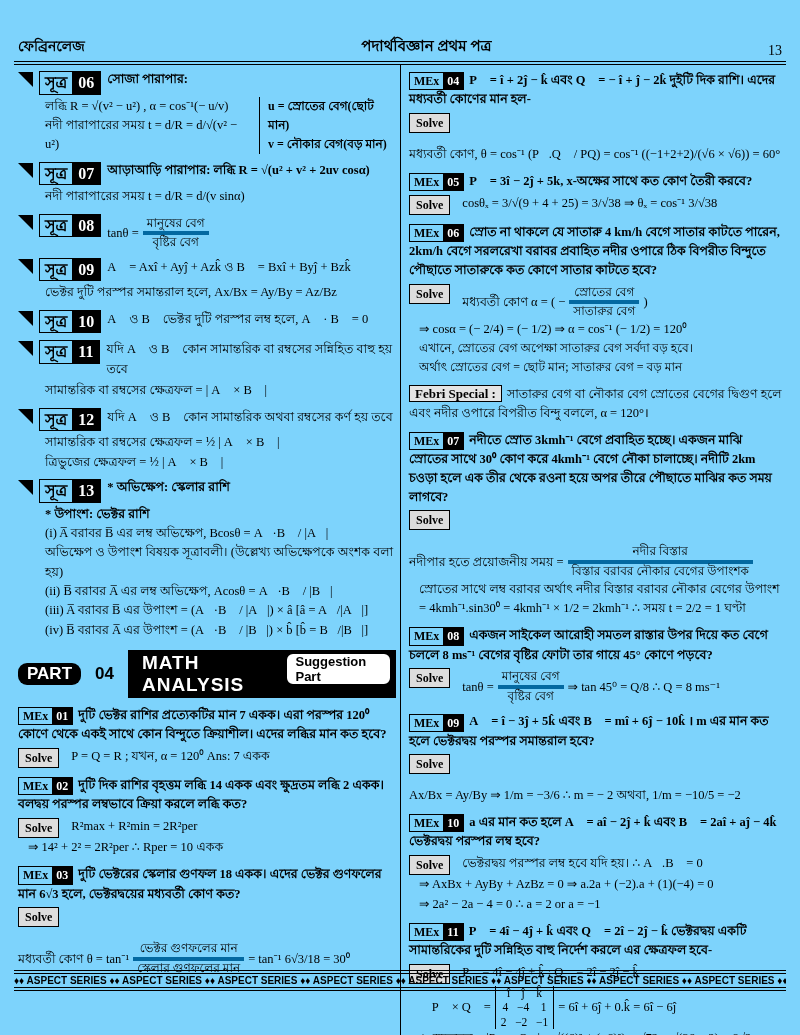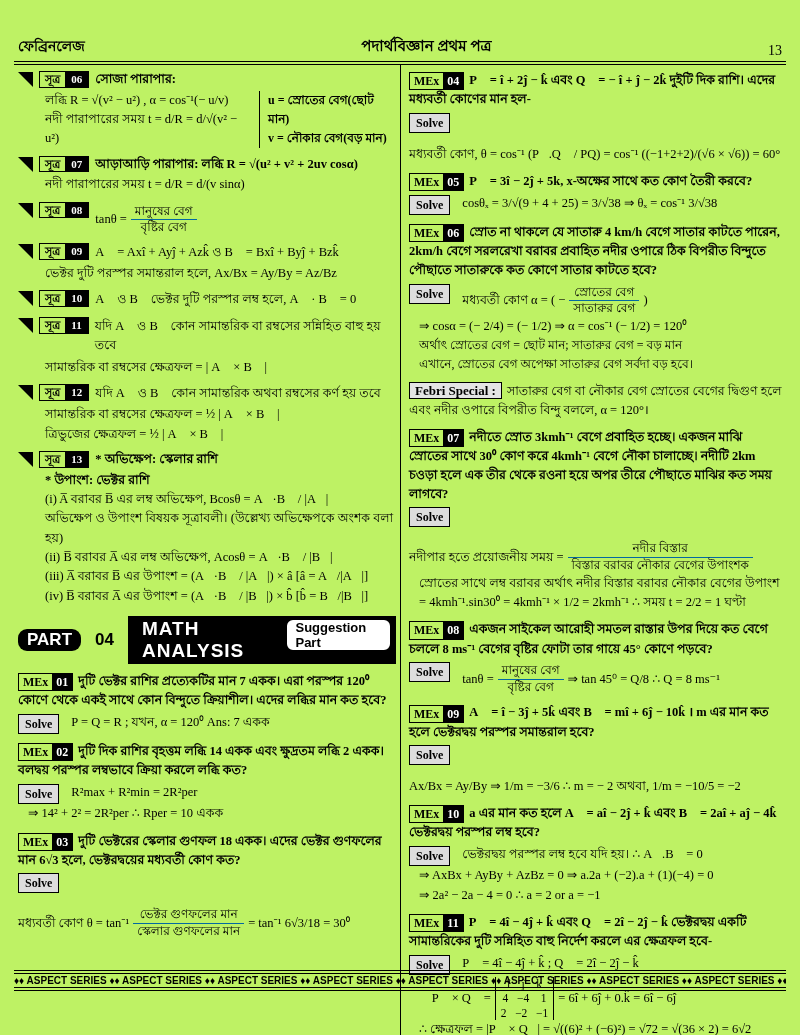--- a/index.html
+++ b/index.html
@@ -1,46 +1,46 @@
 <!DOCTYPE html>
 <html><head>
 <meta charset="utf-8">
 <style>
   * { margin:0; padding:0; box-sizing:border-box; }
   html,body { background:#888; }
   .page {
-    width:800px; height:1035px; margin:0 auto; background:#bef264;
+    width:800px; height:1035px; margin:0 auto; background:#7dd3fc;
     font-family:"Liberation Serif", serif; color:#000;
     padding:34px 14px 0 14px; overflow:hidden; position:relative;
   }
   
   .hdr { display:flex; justify-content:space-between; align-items:flex-end;
          border-bottom:4px double #000; padding:0 4px 2px 4px; }
   .hdr .brand { font-weight:bold; font-size:14px; }
   .hdr .title { font-weight:bold; font-size:15px; }
   .hdr .pageno { font-size:14px; }
   
   .columns { display:flex; align-items:stretch; }
   .col { width:50%; padding:6px 4px 4px 4px; }
   .col-right { border-left:1.5px solid #000; padding-left:8px; }
   
   .sutra { margin-bottom:7px; }
   .srow { display:flex; align-items:flex-start; gap:6px; }
   .tri { width:0; height:0; border-top:15px solid #000; border-left:15px solid transparent; margin-top:1px; flex:none; }
-  .tag { display:inline-flex; border:1.2px solid #000; font-size:11px; font-weight:bold; flex:none; line-height:1.35; }
+  .tag { display:inline-flex; border:1.2px solid #000; font-size:16px; font-weight:bold; flex:none; line-height:1.35; }
   .tag .tword { padding:0 5px; }
   .tag .tnum  { background:#000; color:#fff; padding:0 6px; }
   .stitle { font-weight:bold; font-size:12.5px; line-height:1.4; }
   .sbody { padding-left:27px; margin-top:2px; }
   .mline { font-size:12.5px; line-height:1.55; }
   .with-side { display:flex; gap:8px; }
   .sidebox { border-left:1.2px solid #000; padding-left:8px; font-weight:bold; font-size:12px; line-height:1.6; align-self:center; }
   
   .frac { display:inline-flex; flex-direction:column; vertical-align:middle; text-align:center; margin:0 4px; font-size:12px; line-height:1.3; }
-  .frac .ft { border-bottom:1px solid #0369a1; padding:0 4px; }
+  .frac .ft { border-bottom:4px solid #0369a1; padding:0 4px; }
   .frac .fb { padding:0 4px; }
   .fracrow { display:flex; align-items:center; flex-wrap:wrap; font-size:12.5px; margin-top:2px; }
   
   .partbar { display:flex; align-items:center; gap:14px; margin:10px 0 8px 0; }
   .part-pill { background:#000; color:#fff; font-family:"Liberation Sans", sans-serif; font-weight:bold; font-size:17px; border-radius:9px; padding:1px 9px; }
   .part-num { font-family:"Liberation Sans", sans-serif; font-weight:bold; font-size:17px; }
   .analysis { flex:1; background:#000; color:#fff; display:flex; align-items:flex-start; justify-content:space-between; padding:2px 4px 2px 14px; }
   .analysis .atitle { font-family:"Liberation Sans", sans-serif; font-weight:bold; font-size:19px; letter-spacing:1px; }
   .sugg { background:#fff; color:#000; border:2px solid #000; border-radius:8px; font-family:"Liberation Sans", sans-serif; font-weight:bold; font-size:13px; padding:0 8px; }
   
@@ -304,22 +304,22 @@
           <span class="fracrow">
             <span>মধ্যবর্তী কোণ α = ( −</span>
             <span class="frac">
                 <span class="ft">স্রোতের বেগ</span>
                 <span class="fb">সাতারুর বেগ</span>
               </span>
             <span>)</span>
           </span>
         </div>
         <div class="sindent">⇒ cosα = (− 2/4) = (− 1/2)   ⇒ α = cos⁻¹ (− 1/2) = 120⁰</div>
+        <div class="sindent" style="font-size:12px;">এখানে, স্রোতের বেগ অপেক্ষা সাতারুর বেগ সর্বদা বড় হবে।</div>
         <div class="sindent" style="font-size:12px;">অর্থাৎ স্রোতের বেগ = ছোট মান; সাতারুর বেগ = বড় মান</div>
-        <div class="sindent" style="font-size:12px;">এখানে, স্রোতের বেগ অপেক্ষা সাতারুর বেগ সর্বদা বড় হবে।</div>
       </div>
 
       <div class="febri">
         <span class="febritag">Febri Special :</span><span>সাতারুর বেগ বা নৌকার বেগ স্রোতের বেগের দ্বিগুণ হলে এবং নদীর ওপারে বিপরীত বিন্দু বললে, α = 120°।</span>
       </div>
 
       <div class="mex">
         <div class="qrow">
           <span class="mextag">
               <span class="mword">MEx</span>

